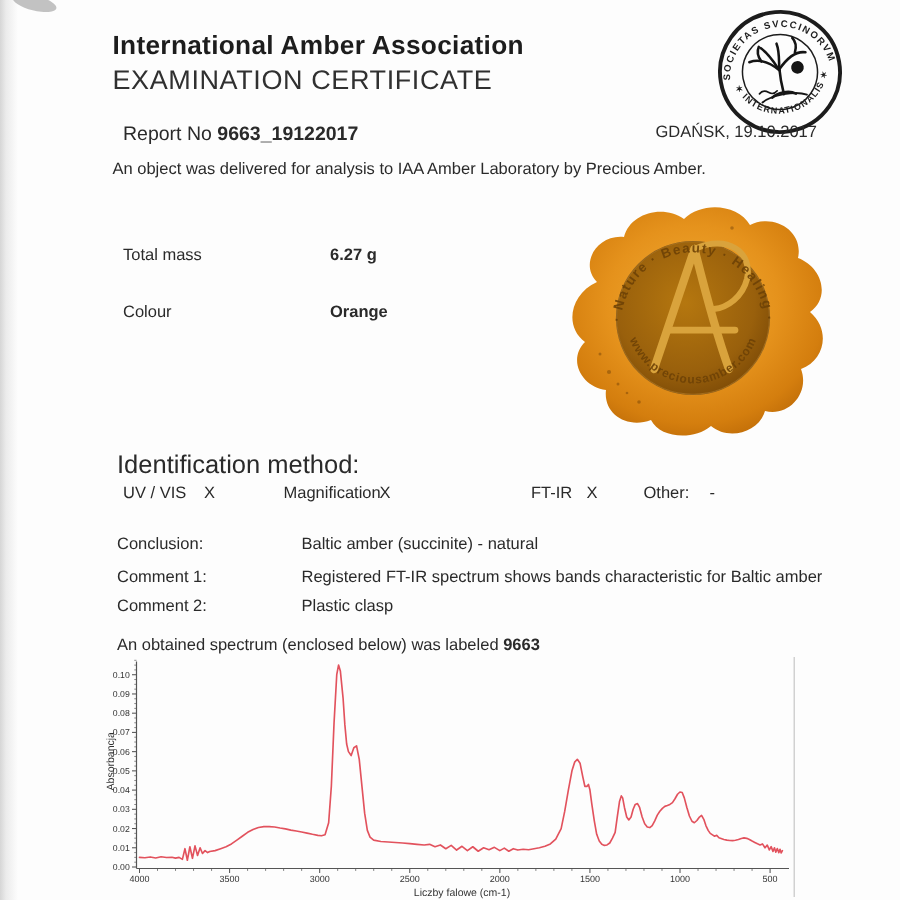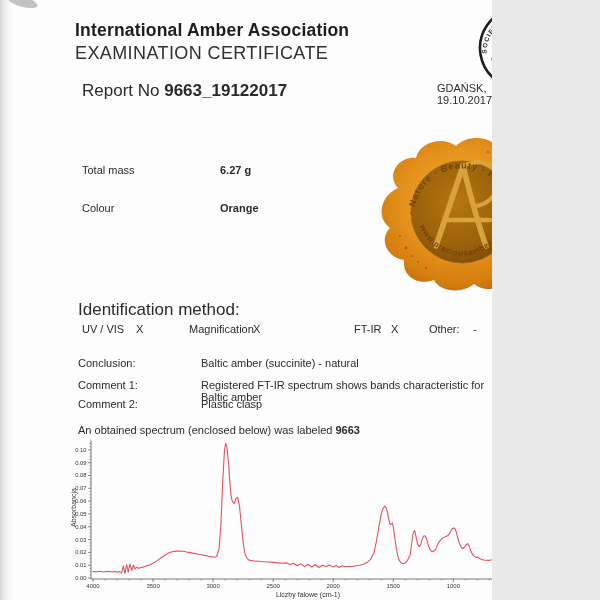--- a/index.html
+++ b/index.html
@@ -1,25 +1,25 @@
 <!DOCTYPE html>
 <html><head>
 <meta charset="utf-8">
 <style>
   html,body{margin:0;padding:0;background:#e9e9e9;}
-  #app{position:relative;width:492px;height:600px;background:#fdfdfd;overflow:hidden;
+  #app{position:relative;width:600px;height:600px;background:#fdfdfd;overflow:hidden;
        font-family:"Liberation Sans",sans-serif;color:#262626;}
   .abs{position:absolute;}
   .edge-shade{left:0;top:0;width:12px;height:600px;
       background:linear-gradient(90deg,#cfcfcf 0,#e8e8e8 4px,rgba(255,255,255,0) 12px);opacity:.85;}
   .corner-mark{left:8px;top:-3px;width:30px;height:10px;background:#7a7a7a;opacity:.45;
       border-radius:50%;transform:rotate(14deg);}
   .org-title{left:75px;top:20px;font-size:17.5px;font-weight:700;color:#1d1d1d;letter-spacing:.2px;}
   .doc-title{left:75px;top:43px;font-size:18px;font-weight:400;color:#303030;letter-spacing:.4px;}
-  .report-line{left:82px;top:81px;font-size:17px;color:#2a2a2a;}
+  .report-line{left:82px;top:81px;font-size:13px;color:#2a2a2a;}
   .report-line b{font-weight:700;}
   .place-date{left:437px;top:82px;font-size:11px;color:#2a2a2a;}
   .intro{left:75px;top:107px;font-size:11px;color:#2a2a2a;}
   .drow{left:82px;font-size:11px;color:#2a2a2a;}
   .dlabel{display:inline-block;width:138px;}
   .dval{font-weight:700;}
   .id-title{left:78px;top:300px;font-size:17px;color:#2a2a2a;}
   .m{font-size:11px;color:#2a2a2a;top:323px;}
   .rrow{font-size:11px;color:#2a2a2a;}
   .rlabel{left:78px;text-align:center;}
@@ -66,20 +66,21 @@
         <path d="M28 56 q 3 -2.5 6 0 q 3 2.5 6 0" stroke-width="1.1"></path>
       </g>
       <circle cx="56" cy="43" r="4.2" fill="#151515"></circle>
     </g>
   </svg>
 
   <div class="abs report-line">
     <span>Report No </span><b>9663_19122017</b>
   </div>
   <div class="abs place-date">GDAŃSK, 19.10.2017</div>
+  <div class="abs intro">An object was delivered for analysis to IAA Amber Laboratory by Precious Amber.</div>
 
   <div class="abs drow" style="top:164px">
     <span class="dlabel">Total mass</span><span class="dval">6.27 g</span>
   </div>
   <div class="abs drow" style="top:202px">
     <span class="dlabel">Colour</span><span class="dval">Orange</span>
   </div>
 
   <svg class="abs" style="left:368px;top:128px;" width="190" height="168" viewBox="0 0 190 168">
     <defs>

